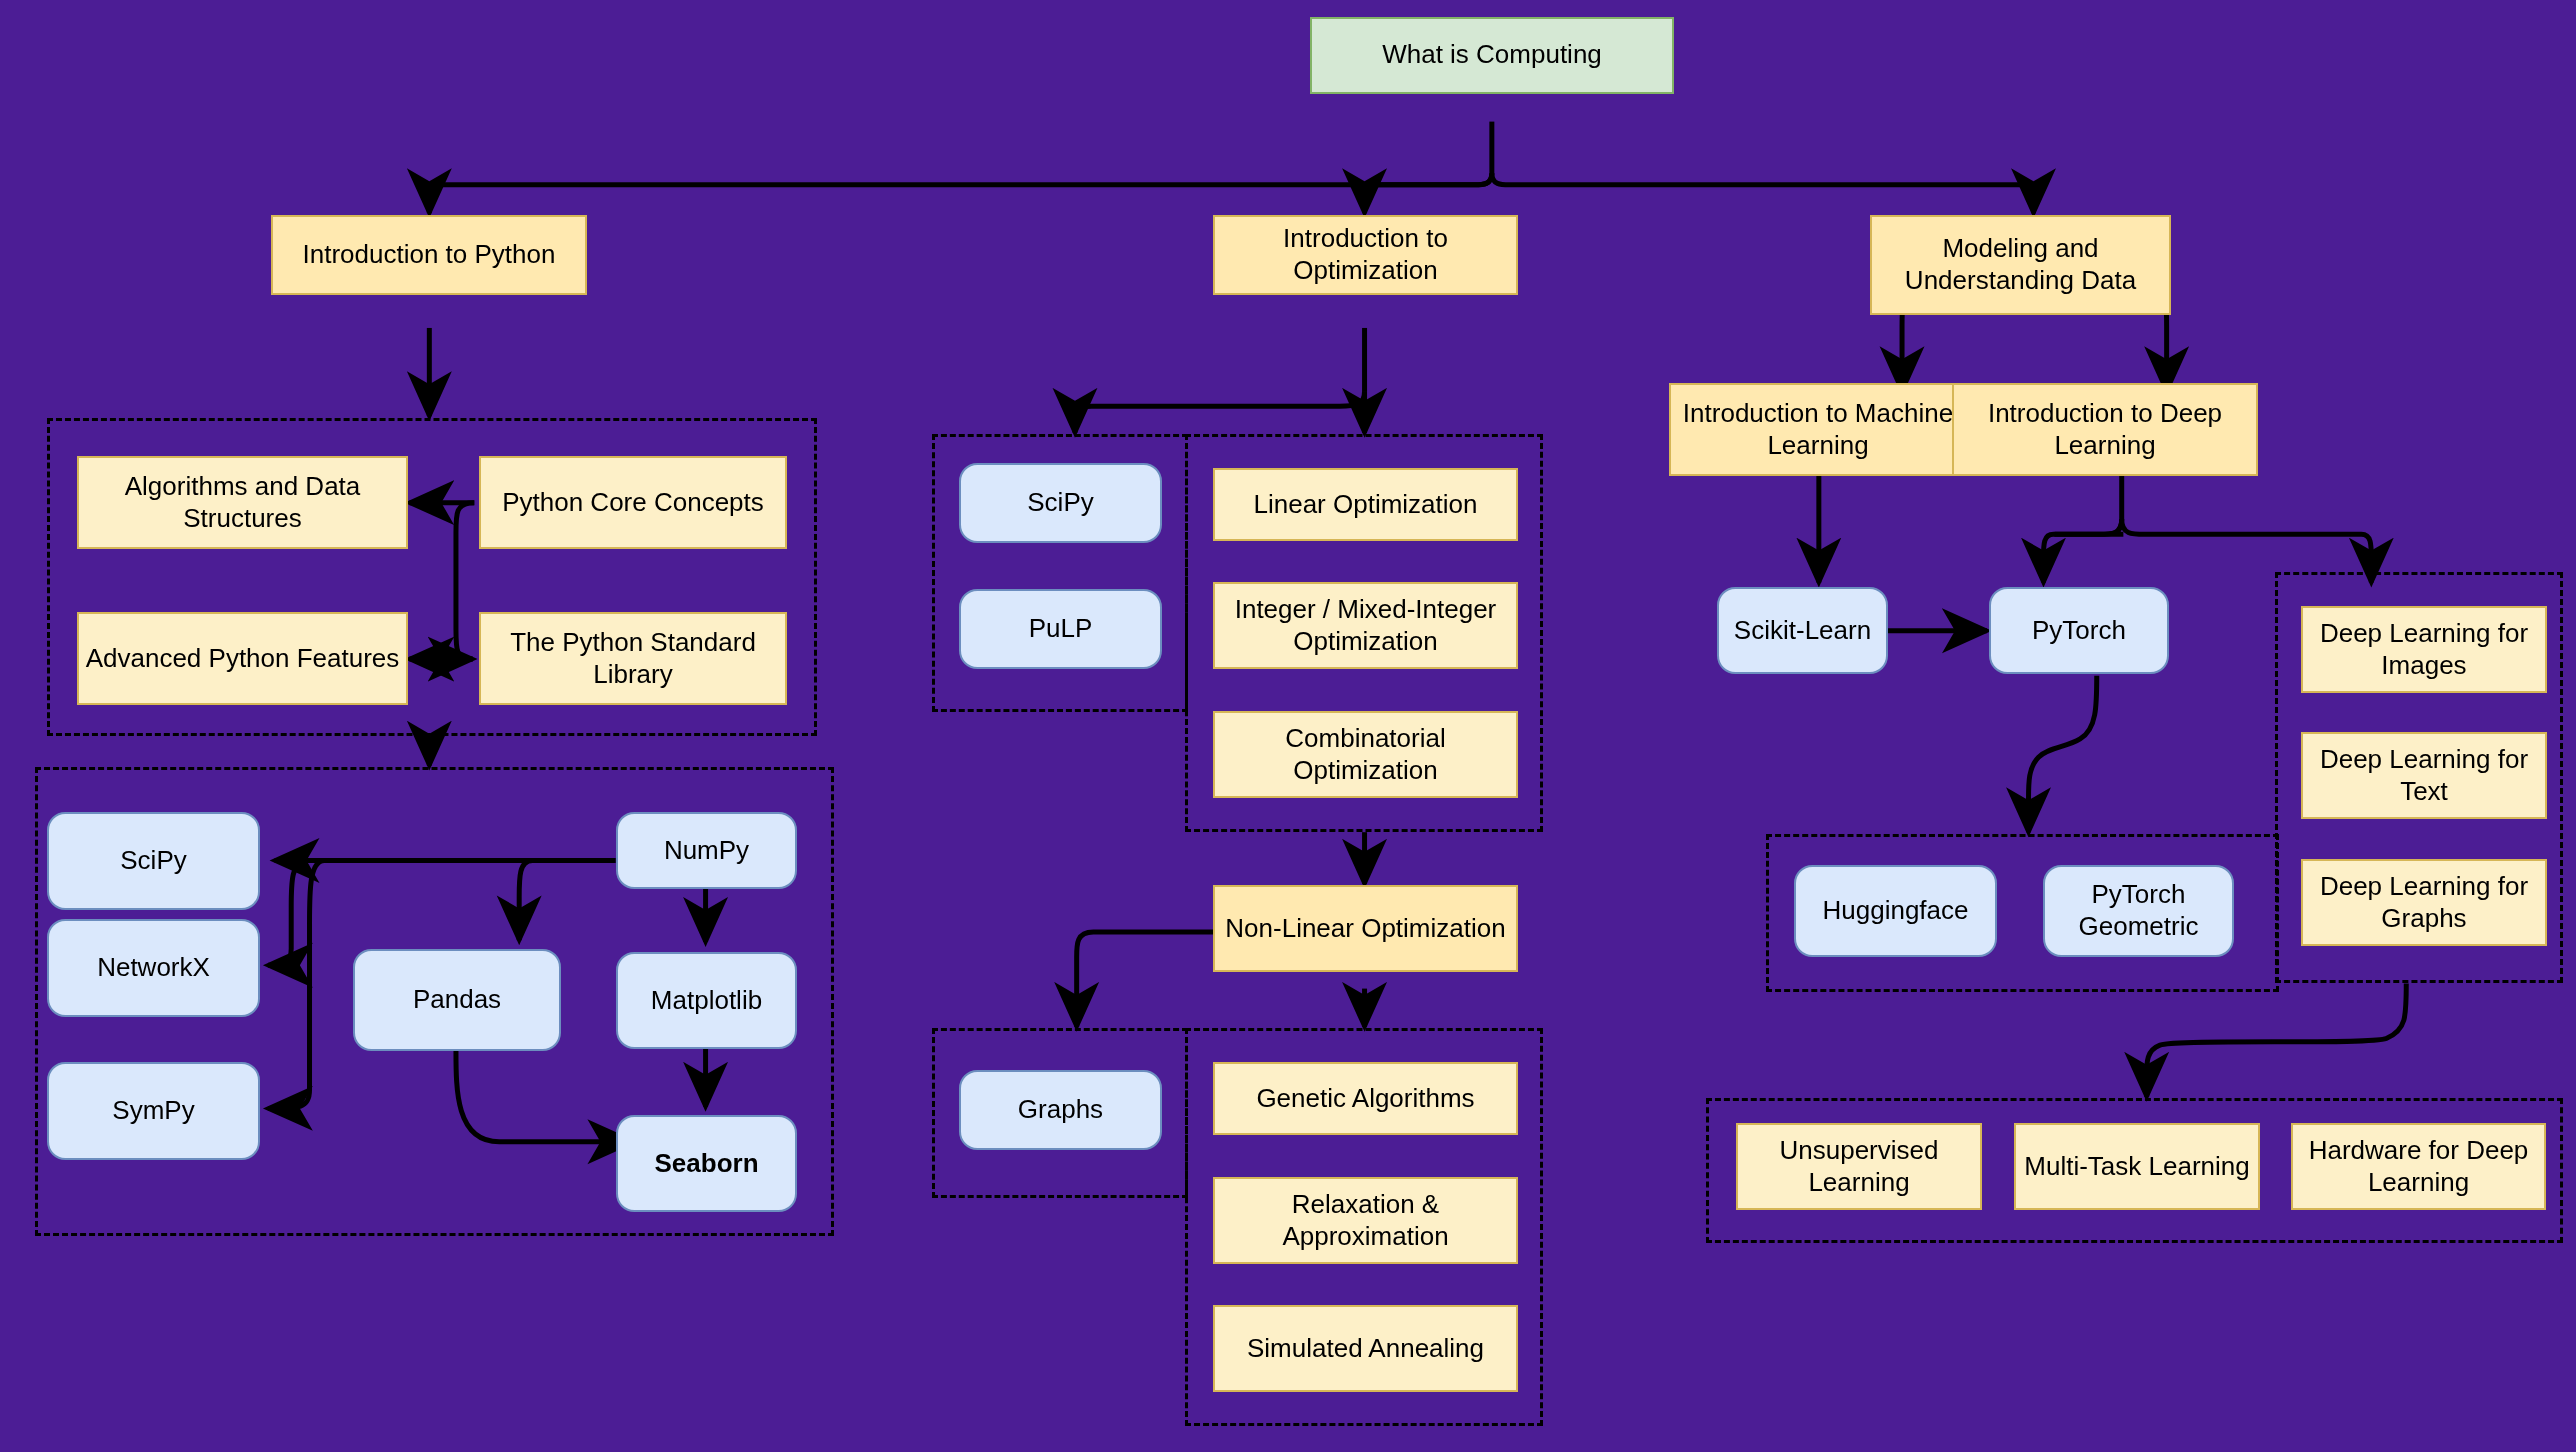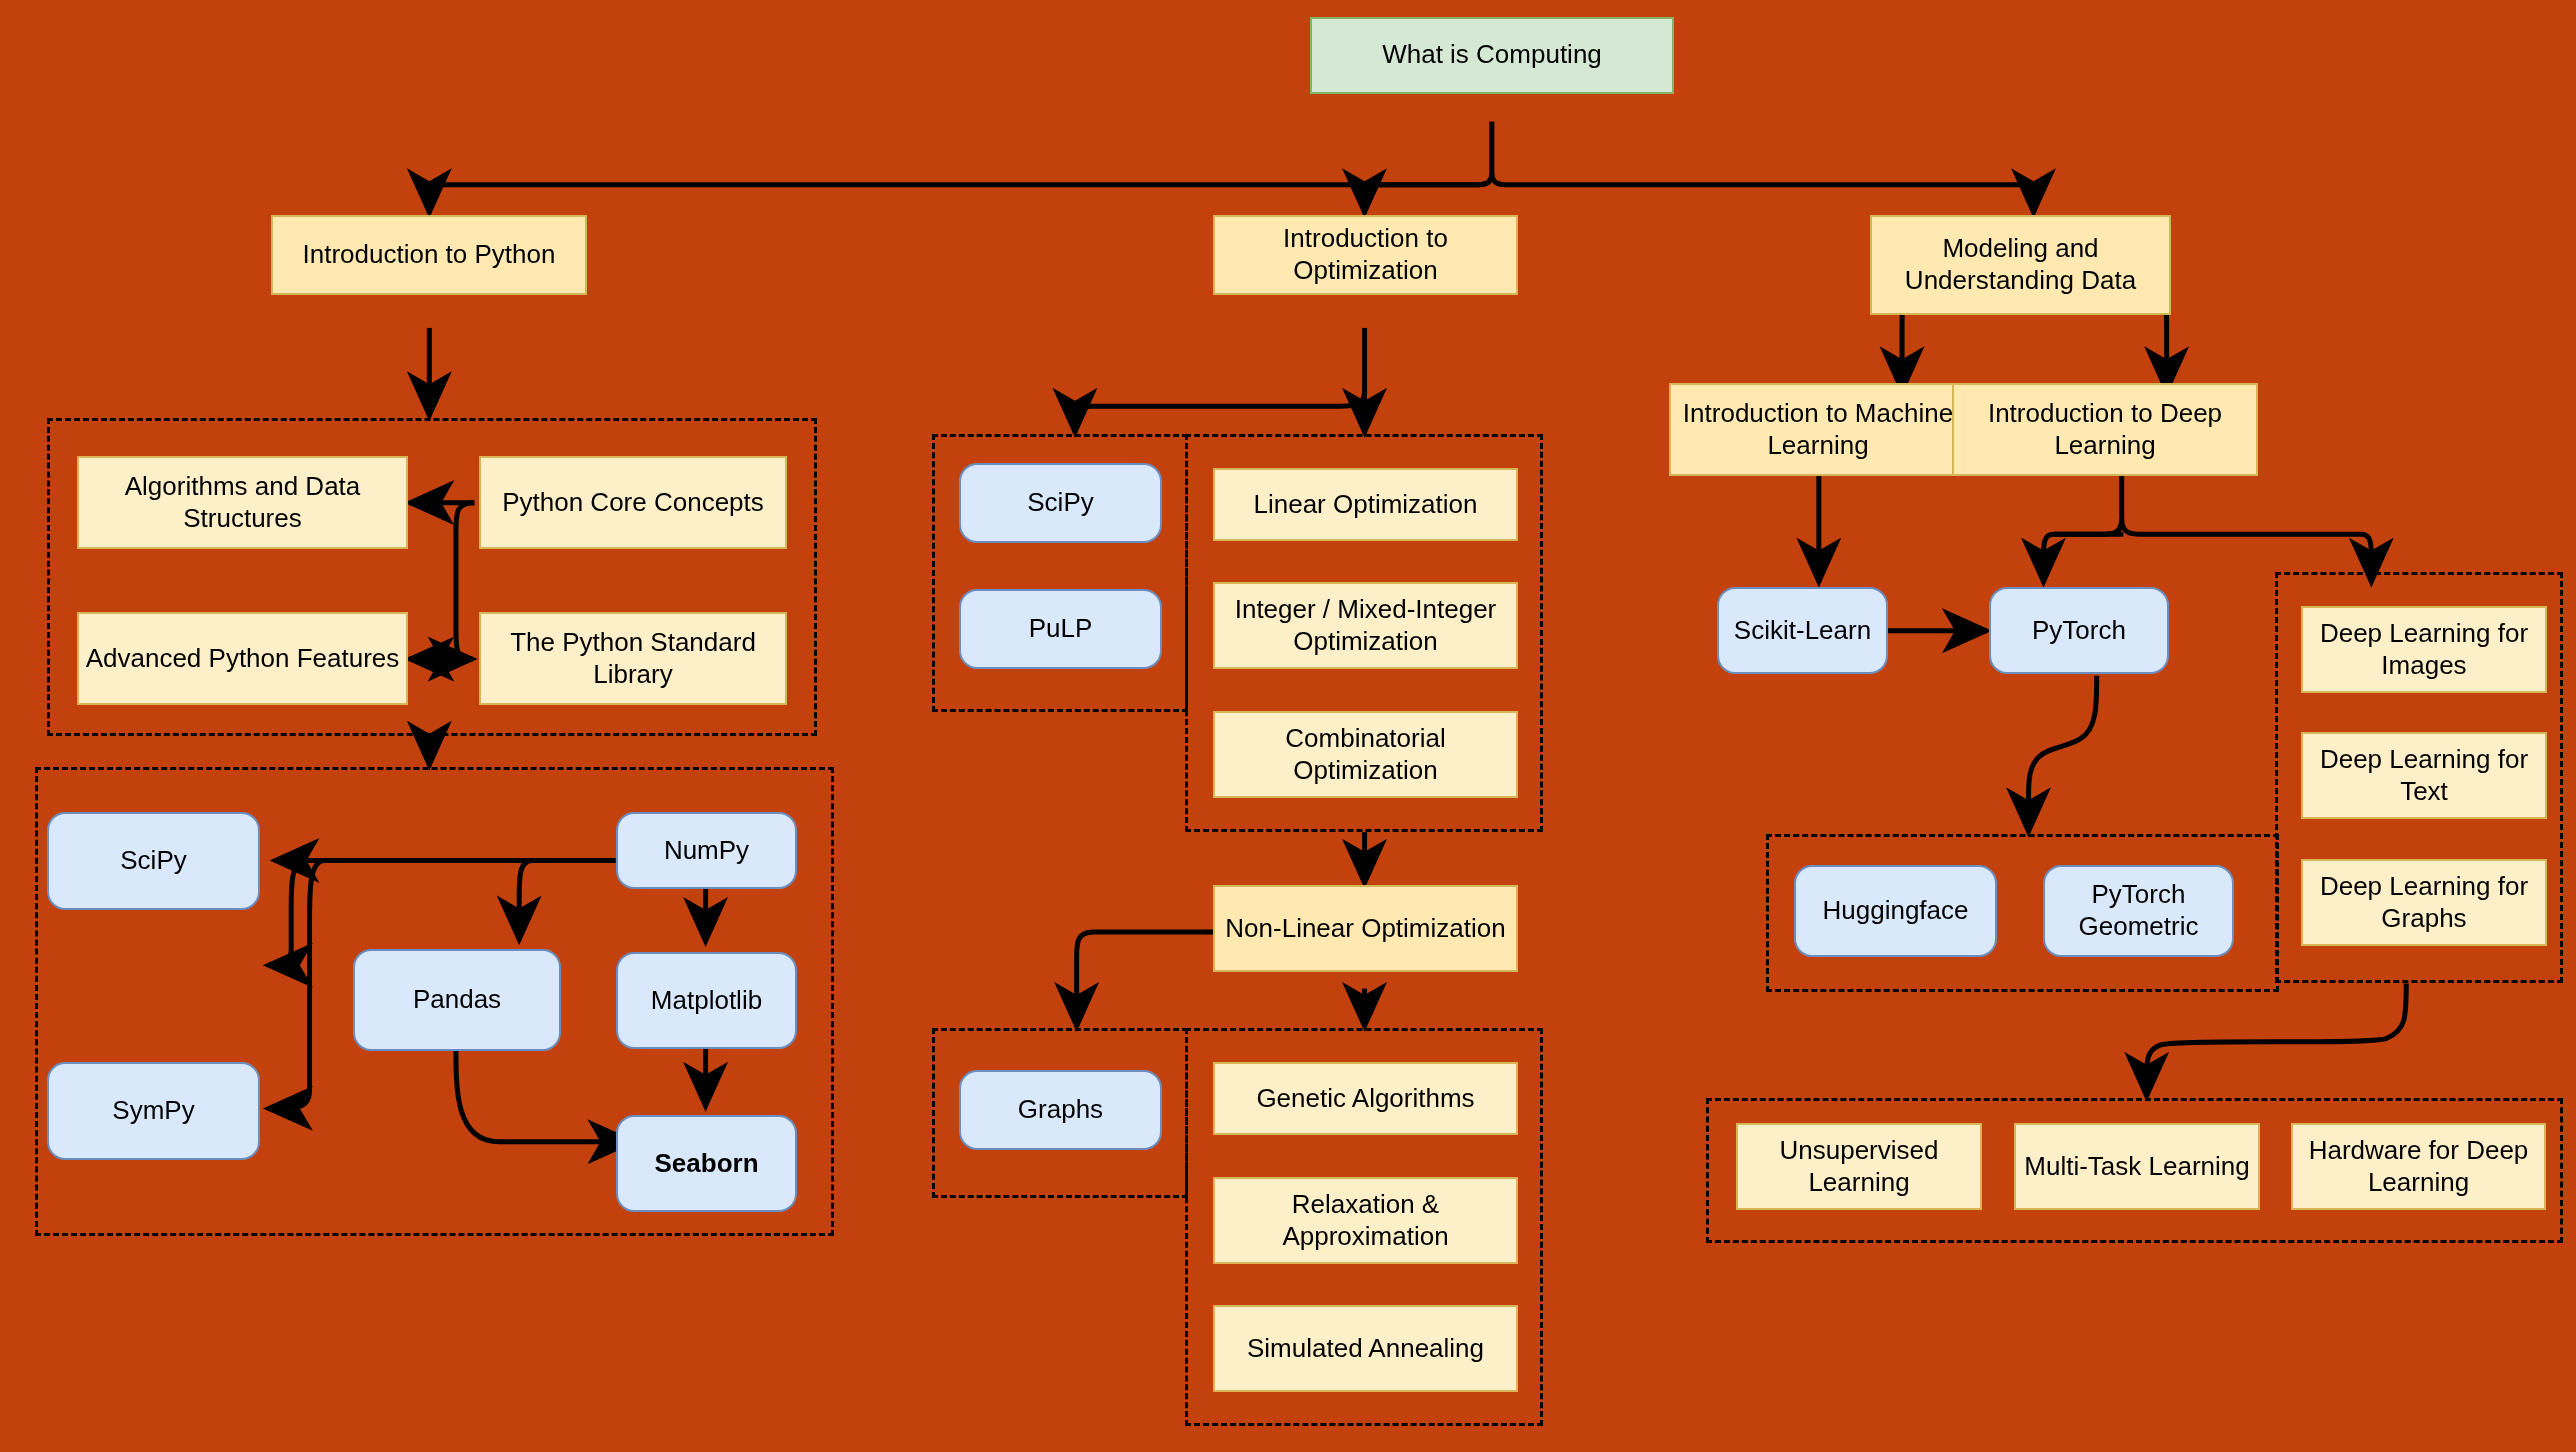--- a/index.html
+++ b/index.html
@@ -1,17 +1,17 @@
 <!DOCTYPE html>
 <html style="font-size:13.3px"><head>
 <meta charset="utf-8">
 <style>
   html,body{margin:0;padding:0;background:#ffffff;}
   body{font-family:"Liberation Sans","DejaVu Sans",sans-serif;}
-  #stage{position:relative;width:2576px;height:1453px;background:#c2410c;overflow:hidden;}
+  #stage{position:relative;width:2576px;height:1453px;background:#4c1d95;overflow:hidden;}
   svg.edges{position:absolute;left:0;top:0;width:2576px;height:1453px;pointer-events:none;}
   .node{position:absolute;box-sizing:border-box;display:flex;align-items:center;justify-content:center;
         text-align:center;line-height:1.22;color:#000;font-size:26px;padding:3.3px 6.7px;}
   .yellow{background:#ffe9b0;border:2.5px solid #d6b656;}
   .yellowlite{background:#fdf0c8;border:2.5px solid #d6b656;}
   .blue{background:#dae8fc;border:2.5px solid #6c8ebf;border-radius:18.3px;}
   .green{background:#d5e8d4;border:2.5px solid #82b366;}
   .group{position:absolute;box-sizing:border-box;border:3.3px dashed #000;background:transparent;}
 </style>
 </head>
@@ -110,20 +110,23 @@
   </div>
   <div class="node yellowlite" style="left:479px;top:612px;width:308px;height:93px;">
     <span>The Python Standard Library</span>
   </div>
 
   <div class="group" style="left:35px;top:767px;width:799px;height:469px;"></div>
 
   <div class="node blue" style="left:47px;top:812px;width:213px;height:98px;">
     <span>SciPy</span>
   </div>
+  <div class="node blue" style="left:47px;top:919px;width:213px;height:98px;">
+    <span>NetworkX</span>
+  </div>
   <div class="node blue" style="left:47px;top:1062px;width:213px;height:98px;">
     <span>SymPy</span>
   </div>
   <div class="node blue" style="left:353px;top:949px;width:208px;height:102px;">
     <span>Pandas</span>
   </div>
   <div class="node blue" style="left:616px;top:812px;width:181px;height:77px;">
     <span>NumPy</span>
   </div>
   <div class="node blue" style="left:616px;top:952px;width:181px;height:97px;">

